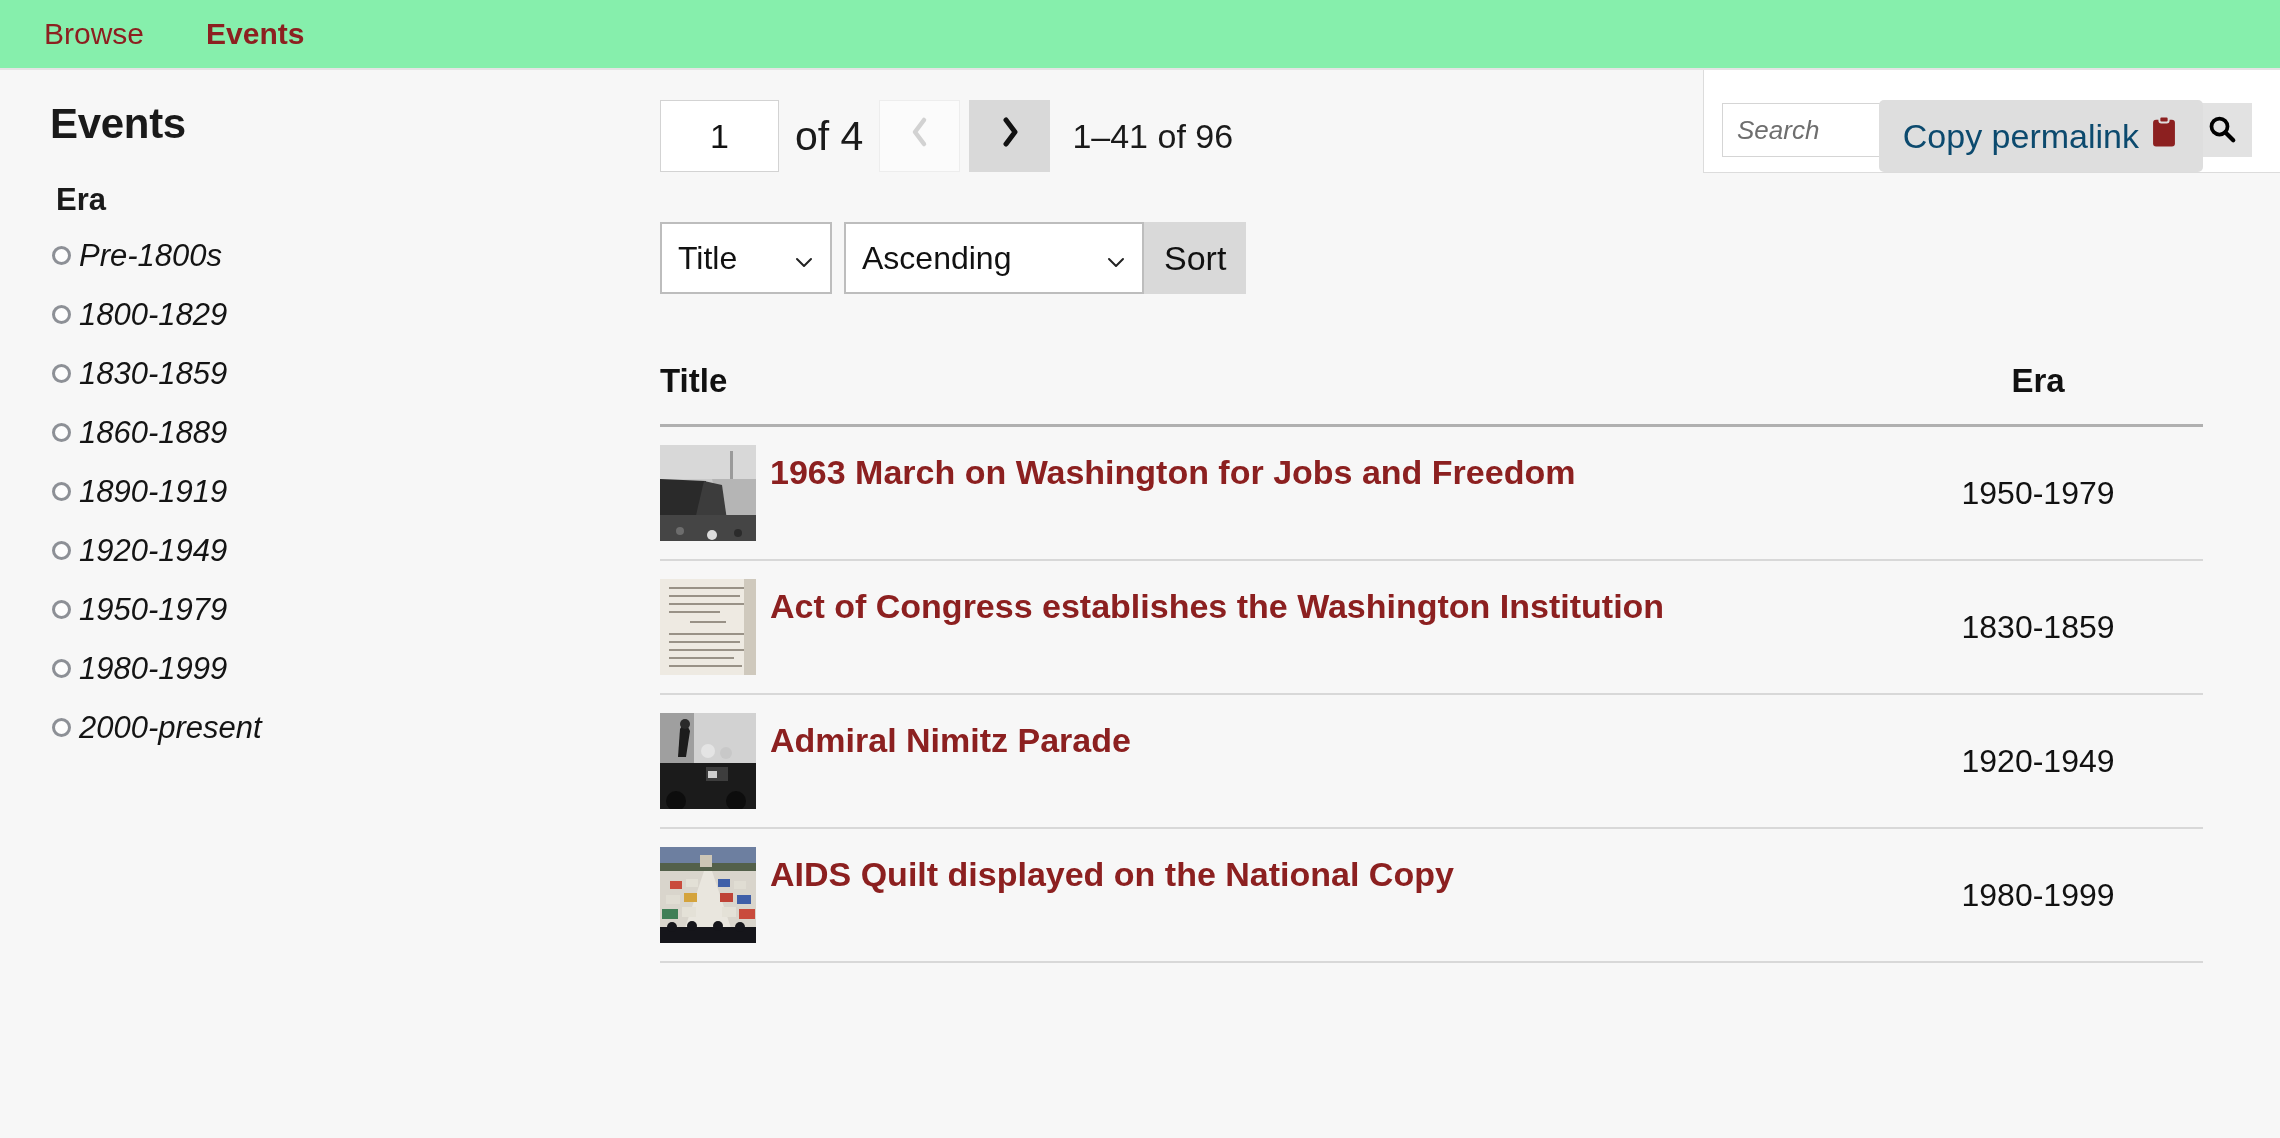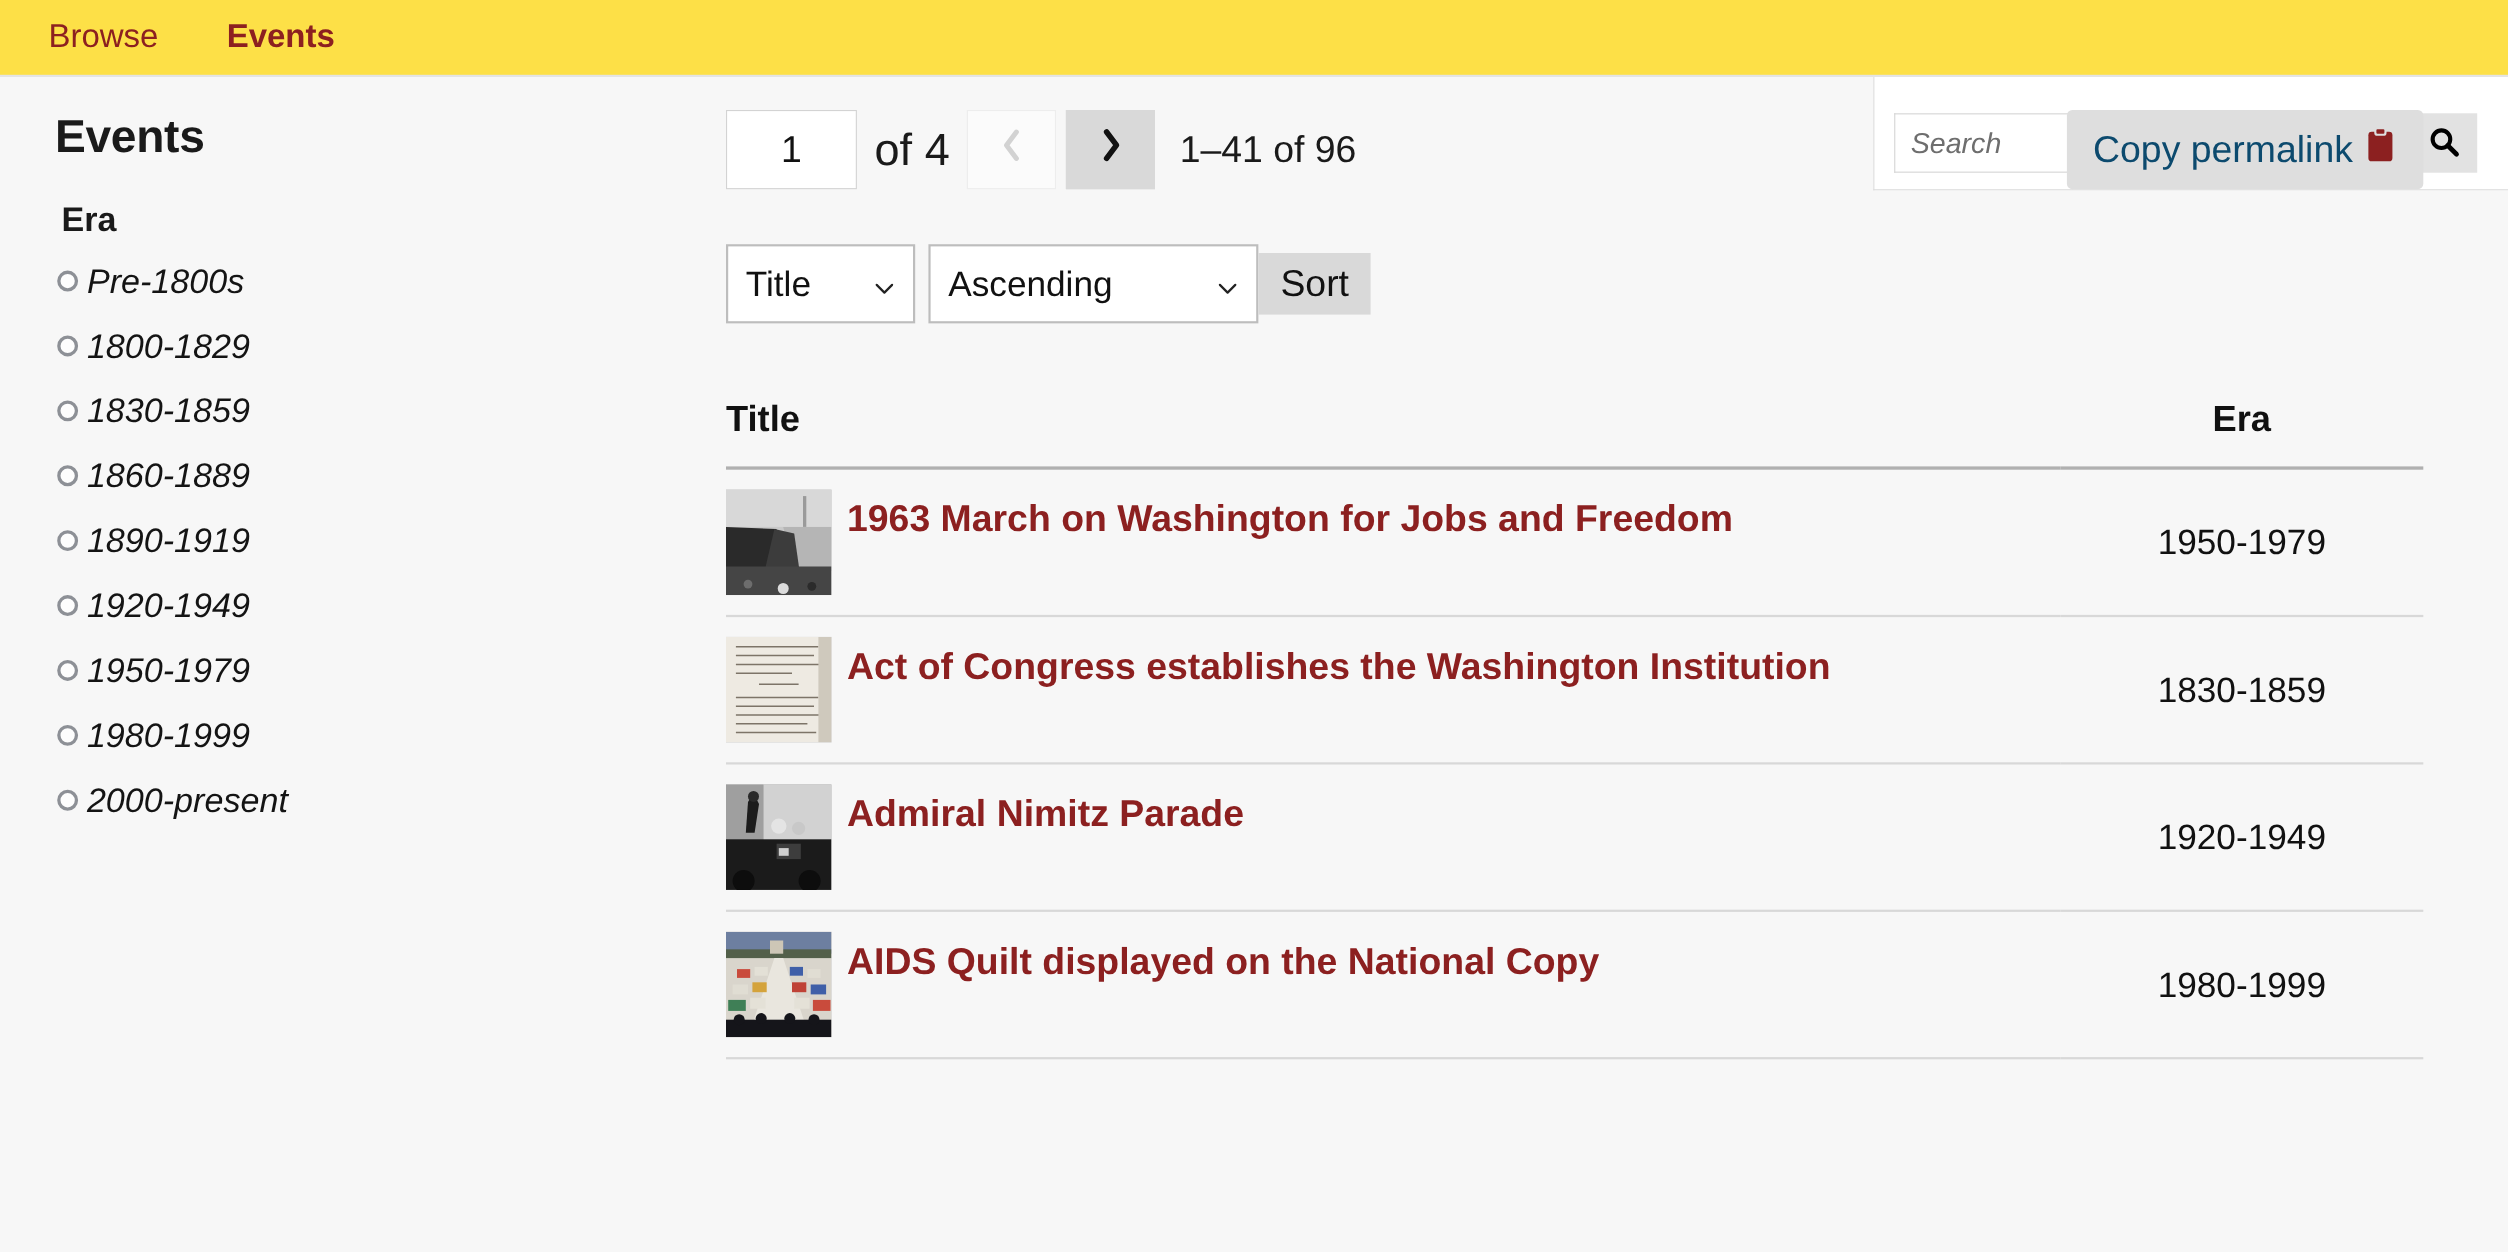--- a/index.html
+++ b/index.html
@@ -11,21 +11,21 @@
     height: 1138px;
     background: #f7f7f7;
     font-family: "Liberation Sans", sans-serif;
     color: #1a1a1a;
     overflow: hidden;
   }
 
   
   .navbar {
     height: 70px;
-    background: #fde047;
+    background: #86efac;
     border-bottom: 2px solid #e4e4e4;
     display: flex;
     align-items: center;
     padding: 0 0 0 44px;
     box-sizing: border-box;
   }
   .nav-link {
     color: #8c2020;
     font-size: 30px;
     text-decoration: none;
@@ -232,21 +232,21 @@
     padding: 0 16px;
     display: flex;
     align-items: center;
     justify-content: space-between;
     cursor: pointer;
   }
   .select .sv { margin-right: 22px; white-space: nowrap; }
   .select-sort { width: 172px; }
   .select-dir  { width: 300px; margin-left: 12px; }
   .sort-btn {
-    height: 56px;
+    height: 72px;
     background: #d9d9d9;
     border: none;
     font-family: "Liberation Sans", sans-serif;
     font-size: 34px;
     color: #111;
     padding: 0 20px;
     cursor: pointer;
     white-space: nowrap;
   }
 

